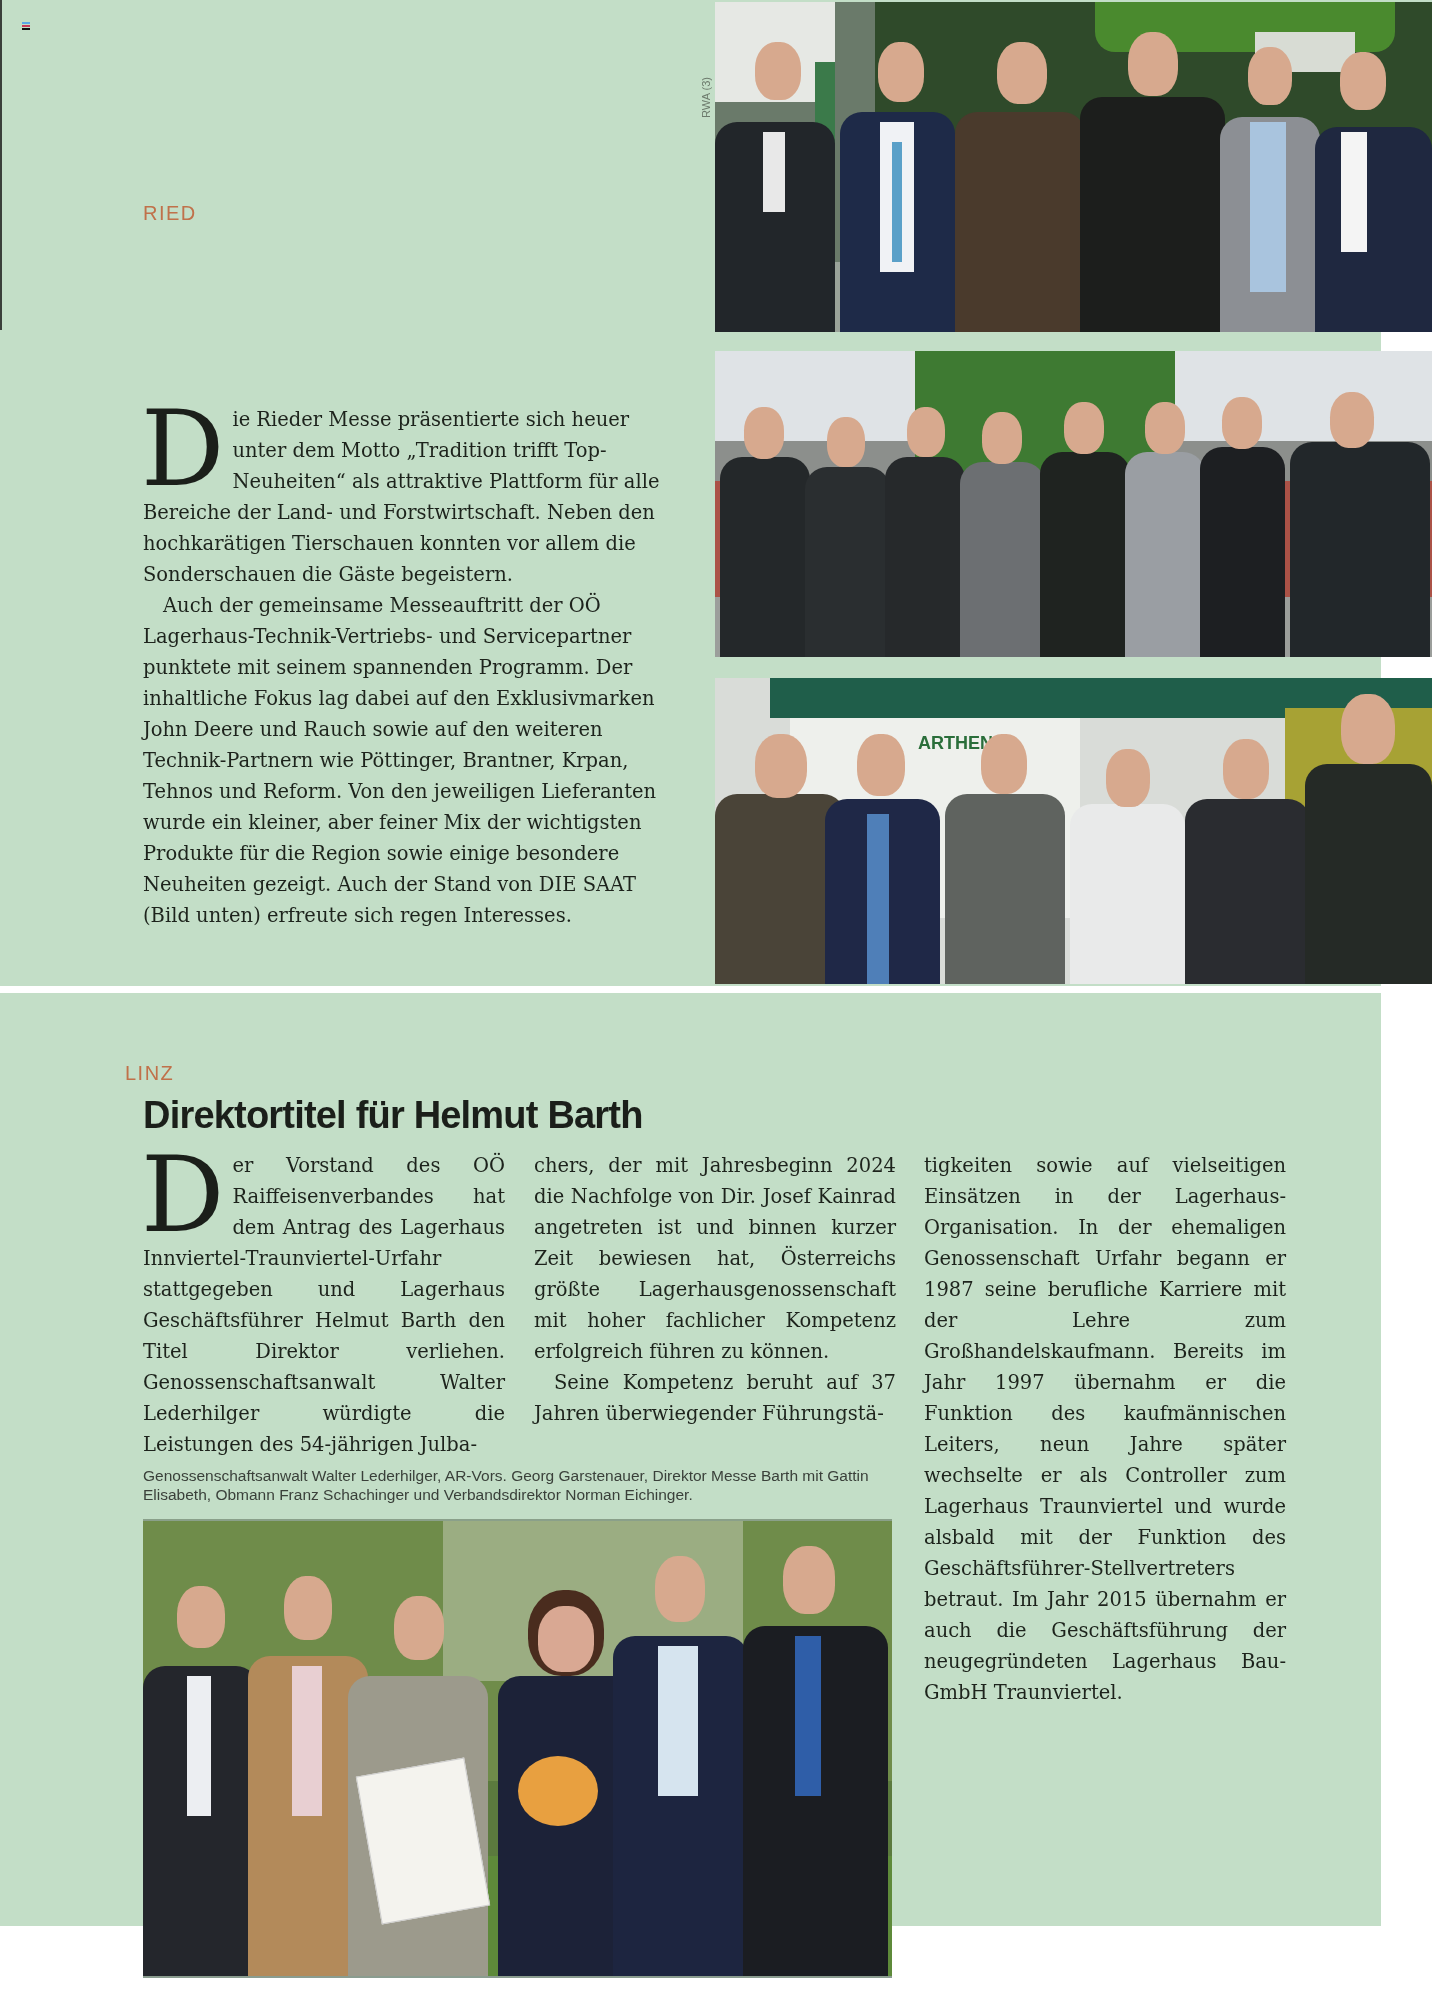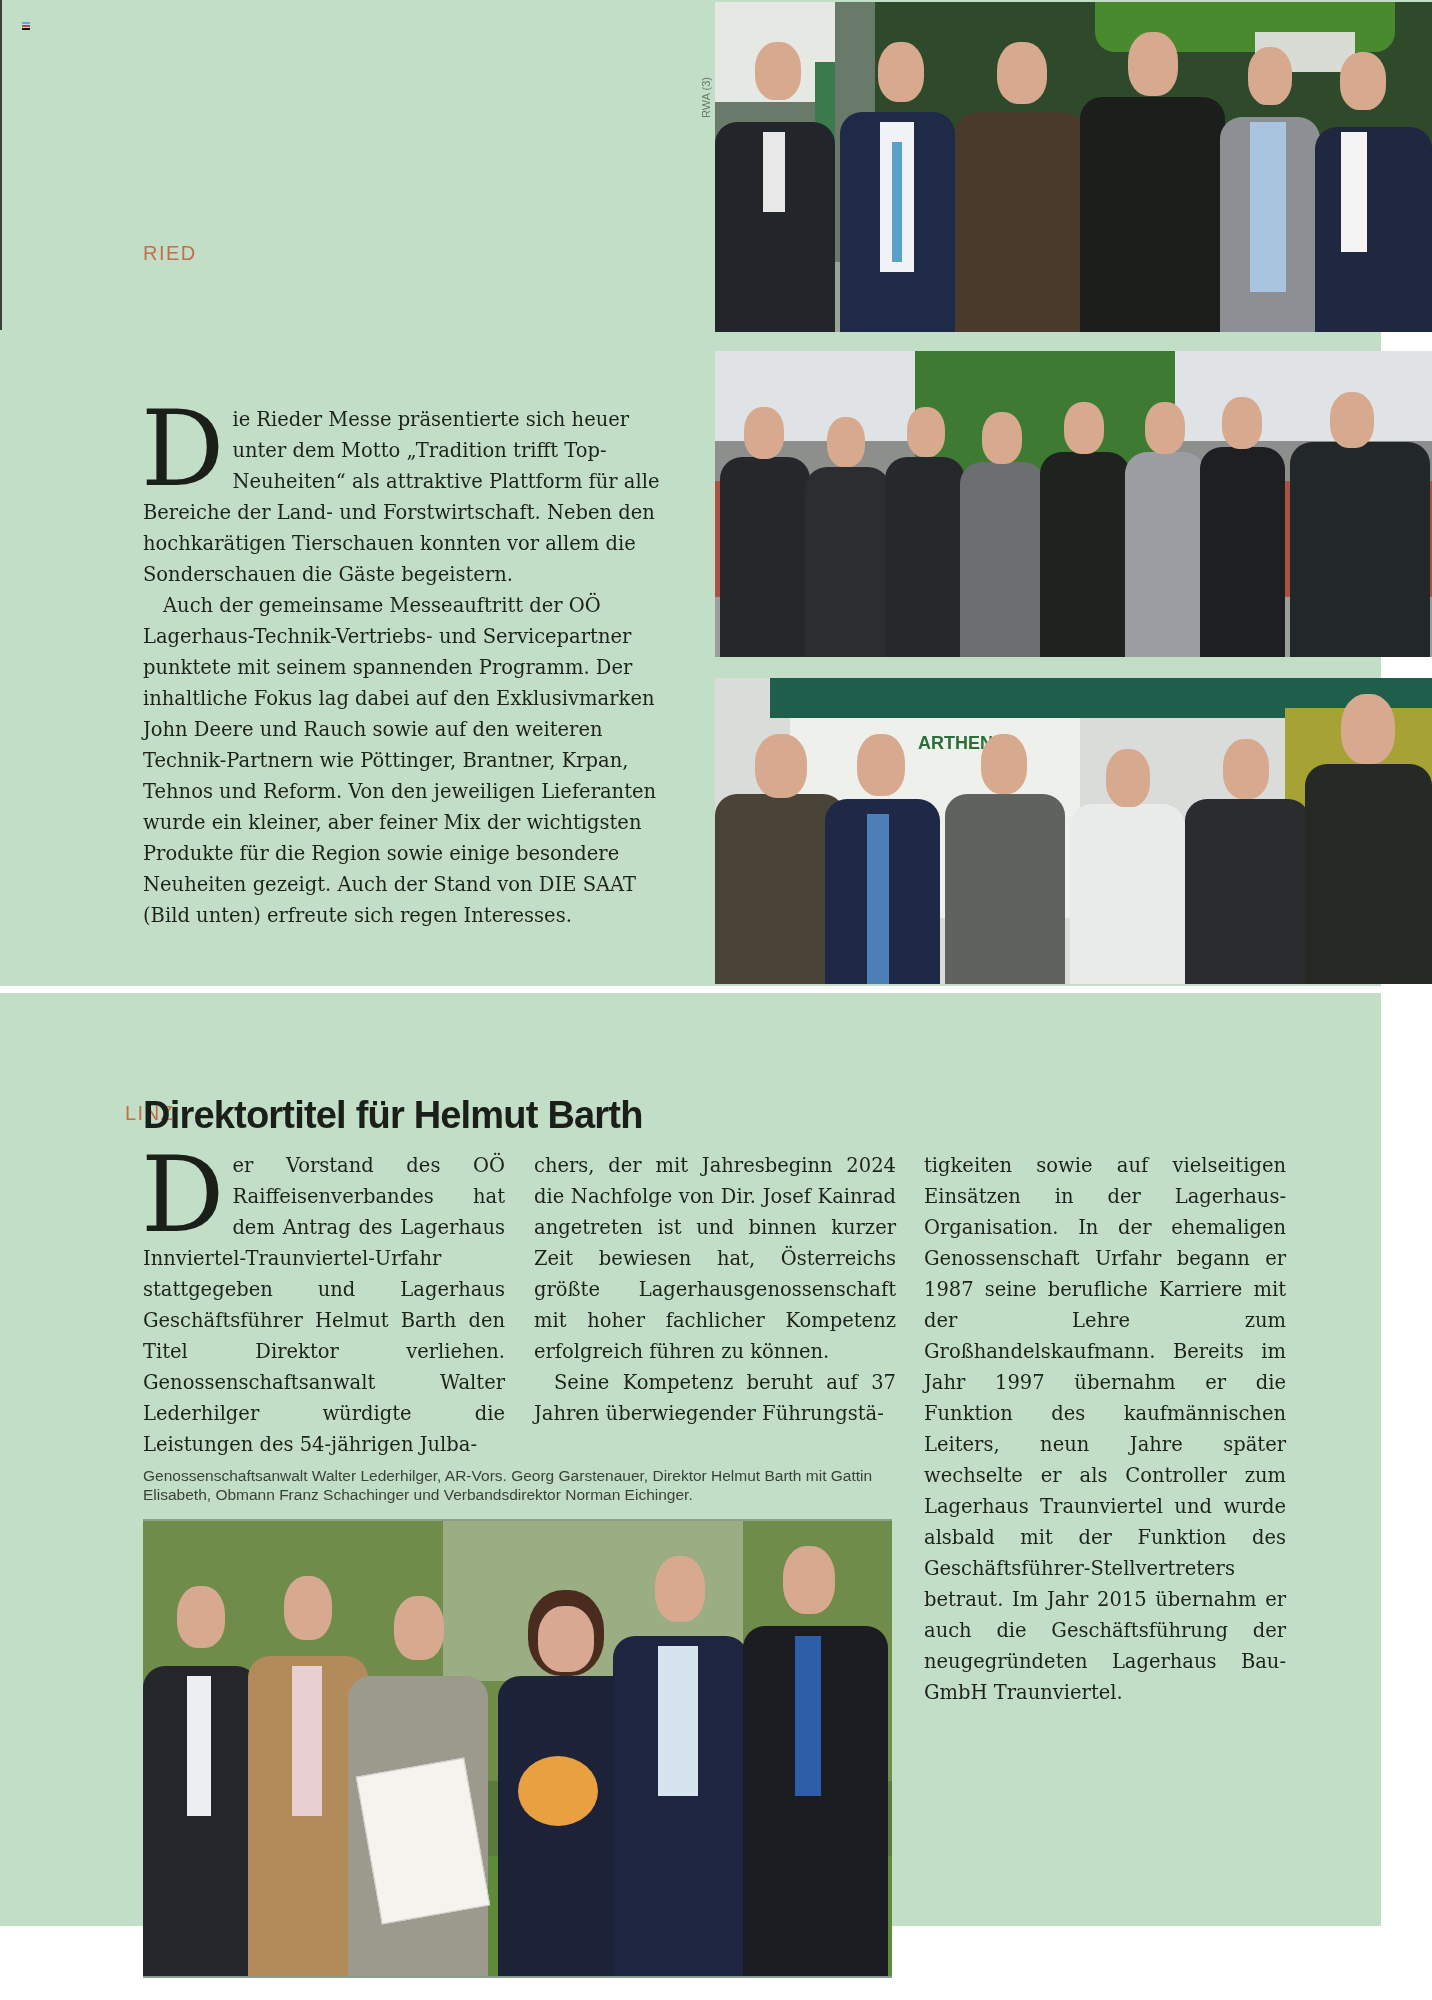--- a/index.html
+++ b/index.html
@@ -8,21 +8,21 @@
 
   .section1-bg { position: absolute; left: 0; top: 0; width: 1432px; height: 986px; background: #c3dec7; }
   .section1-rightwhite { position: absolute; left: 1381px; top: 332px; width: 51px; height: 661px; background: #ffffff; }
   .divider { position: absolute; left: 0; top: 986px; width: 1432px; height: 7px; background: #ffffff; }
   .section2-bg { position: absolute; left: 0; top: 993px; width: 1381px; height: 933px; background: #c3dec7; }
 
   .flag-icon { position: absolute; left: 22px; top: 22px; width: 8px; height: 8px; display: flex; flex-direction: column; gap: 1px; }
   .flag-icon span { display: block; height: 2px; width: 8px; }
   .left-rule { position: absolute; left: 0; top: 0; width: 2px; height: 330px; background: #3a3f3a; }
 
-  .kicker { position: absolute; font-family: "Liberation Sans", sans-serif; font-size: 20px; letter-spacing: 1.5px; color: #c0714a; margin-top: 40px; }
+  .kicker { position: absolute; font-family: "Liberation Sans", sans-serif; font-size: 20px; letter-spacing: 1.5px; color: #c0714a; }
   .headline { position: absolute; font-family: "Liberation Sans", sans-serif; font-weight: bold; color: #1b1f1a; letter-spacing: -2px; }
   .h1 { left: 143px; top: 228px; font-size: 76px; line-height: 78px; width: 560px; }
   .h2 { left: 143px; top: 1093px; font-size: 38px; line-height: 44px; letter-spacing: -0.8px; }
 
   .body-text { position: absolute; font-size: 19.5px; line-height: 31px; color: #1d231c; }
   .body-text p { margin: 0; }
   .body-text p.indent { text-indent: 20px; }
   .s1-text { left: 143px; top: 404px; width: 540px; }
   .col { top: 1150px; width: 362px; text-align: justify; hyphens: manual; }
   .col1 { left: 143px; }
@@ -197,21 +197,21 @@
 
   <div class="body-text col col2">
     <p>chers, der mit Jahresbeginn 2024 die Nachfolge von Dir. Josef Kainrad angetreten ist und binnen kurzer Zeit bewiesen hat, Österreichs größte Lagerhausgenossenschaft mit hoher fachlicher Kompetenz erfolgreich führen zu können.</p>
     <p class="indent">Seine Kompetenz beruht auf 37 Jahren überwiegender Führungstä-</p>
   </div>
 
   <div class="body-text col col3">
     <p>tigkeiten sowie auf vielseitigen Einsätzen in der Lagerhaus-Organisation. In der ehemaligen Genossenschaft Urfahr begann er 1987 seine berufliche Karriere mit der Lehre zum Großhandelskaufmann. Bereits im Jahr 1997 übernahm er die Funktion des kaufmännischen Leiters, neun Jahre später wechselte er als Controller zum Lagerhaus Traunviertel und wurde alsbald mit der Funktion des Geschäftsführer-Stellvertreters betraut. Im Jahr 2015 übernahm er auch die Geschäftsführung der neugegründeten Lagerhaus Bau-GmbH Traunviertel.</p>
   </div>
 
-  <div class="caption">Genossenschaftsanwalt Walter Lederhilger, AR-Vors. Georg Garstenauer, Direktor Helmut Barth mit Gattin Elisabeth, Obmann Franz Schachinger und Verbandsdirektor Norman Eichinger.</div>
+  <div class="caption">Genossenschaftsanwalt Walter Lederhilger, AR-Vors. Georg Garstenauer, Direktor Messe Barth mit Gattin Elisabeth, Obmann Franz Schachinger und Verbandsdirektor Norman Eichinger.</div>
 
   <div class="photo photo4">
     <div style="position:absolute;left:0;top:0;width:749px;height:260px;background:#6f8c4a;"></div>
     <div style="position:absolute;left:300px;top:0;width:300px;height:160px;background:#b9c3a8;opacity:.6;"></div>
     <div style="position:absolute;left:0;bottom:0;width:749px;height:120px;background:#5e8a3a;"></div>
     <div class="person" style="left:0;width:115px;height:390px;">
         <div class="torso" style="left:0;width:115px;height:310px;background:#24262c;"></div>
         <div class="shirt" style="left:44px;bottom:160px;width:24px;height:140px;background:#eceef2;"></div>
         <div class="head" style="left:34px;top:0;width:48px;height:62px;"></div>
       </div>

